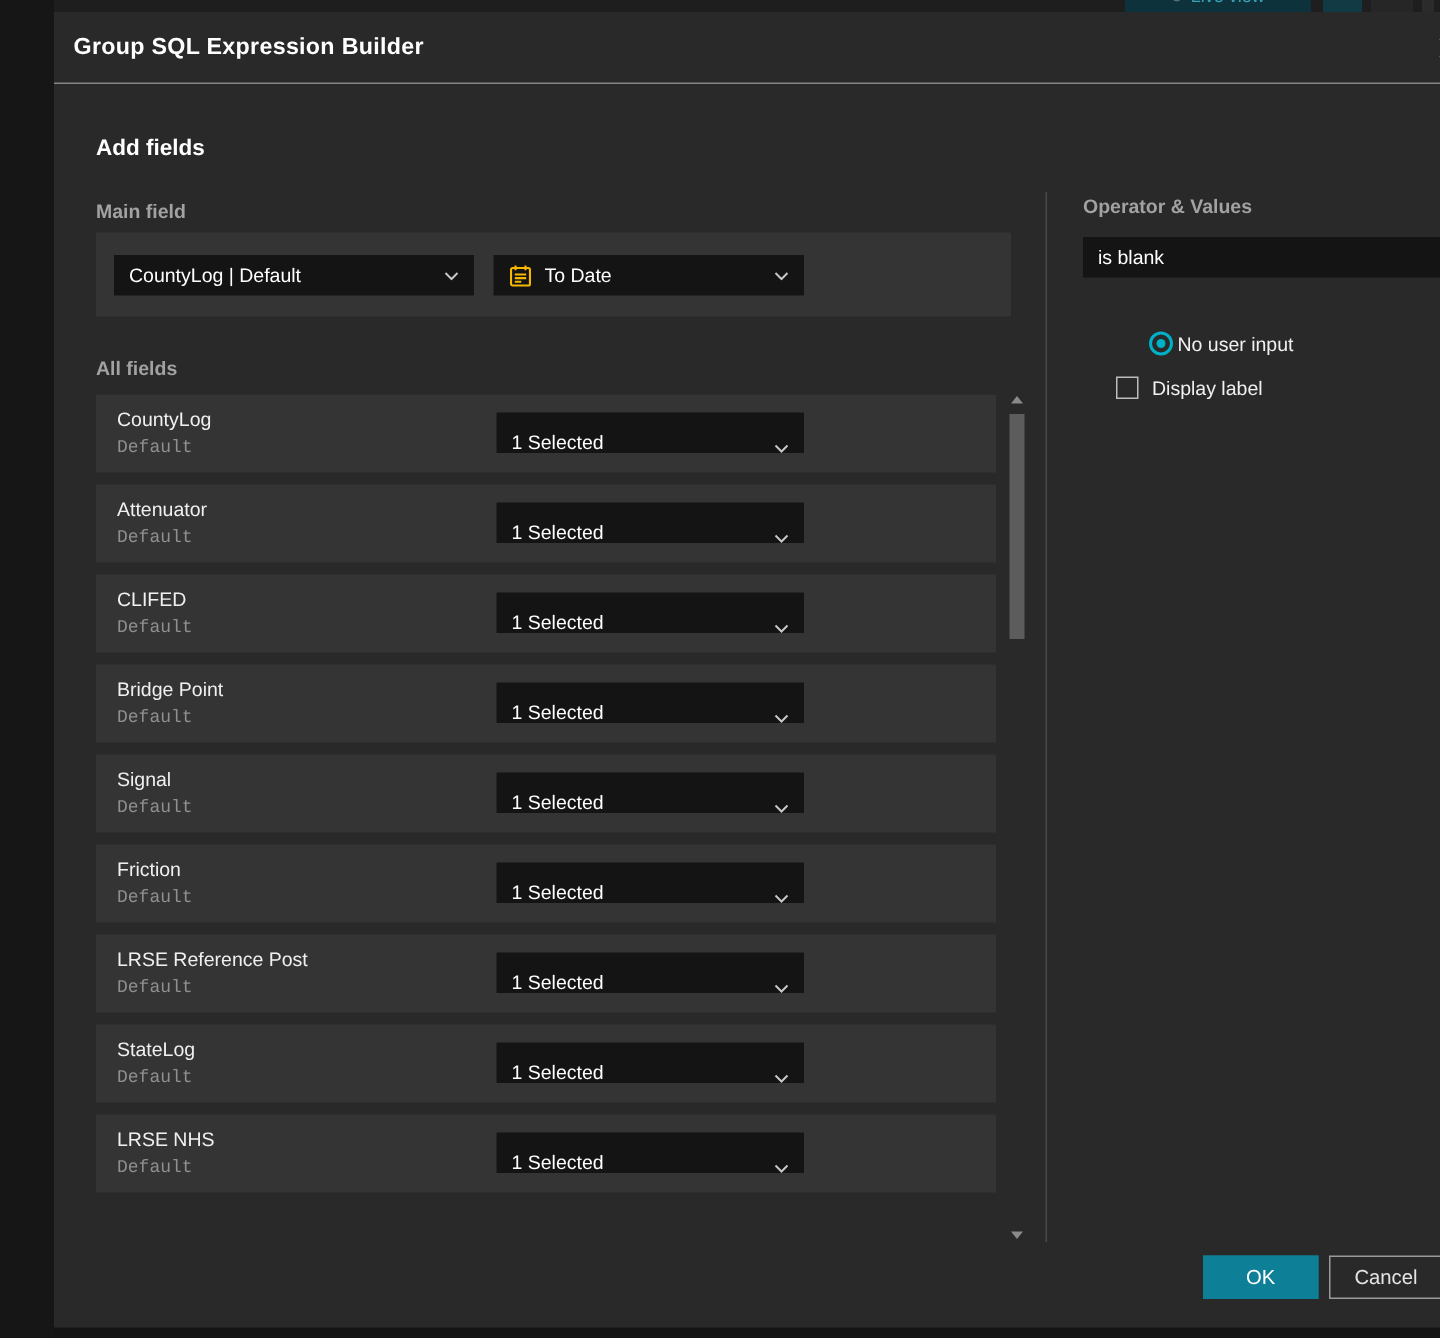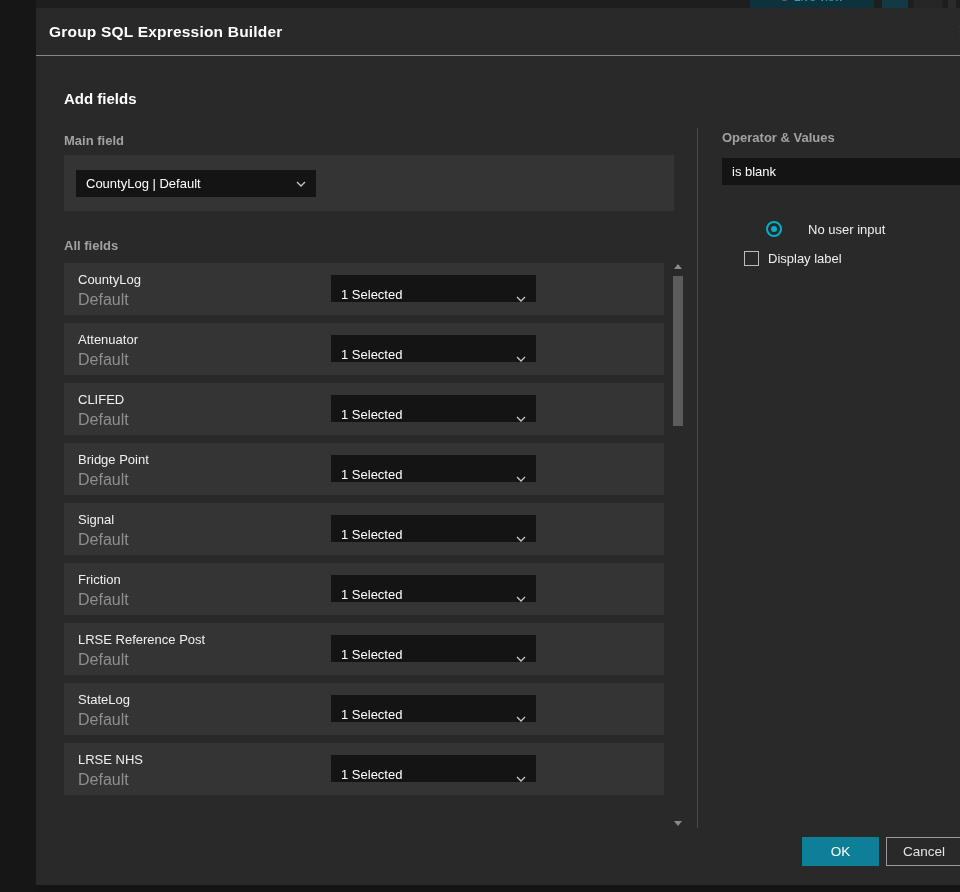--- a/index.html
+++ b/index.html
@@ -45,38 +45,38 @@
   .dropdown{background:var(--dd-bg);height:27px;display:flex;align-items:center;
     color:#ffffff;font-size:13px;padding:0 10px;cursor:pointer;}
   .dropdown .dd-text{flex:1;white-space:nowrap;overflow:hidden;}
   .dd-main-field{position:absolute;left:12px;top:15px;width:240px;}
   .dd-date{position:absolute;left:265px;top:15px;width:207px;gap:8px;}
 
   
   .field-list{position:absolute;left:28px;top:255px;width:600px;height:546px;overflow:hidden;}
   .field-card{position:relative;width:600px;height:52px;background:var(--card-bg);margin-bottom:8px;}
   .field-name{position:absolute;left:14px;top:9px;color:#f0f0f0;font-size:13px;}
-  .field-sublabel{position:absolute;left:14px;top:28px;color:#8f8f8f;font-size:16px;}
+  .field-sublabel{position:absolute;left:14px;top:28px;color:#8f8f8f;font-size:12px;font-family:Liberation Mono, monospace;}
   .dd-selection{position:absolute;left:267px;top:12px;width:205px;align-items:flex-end;}
 
   
   .scrollbar{position:absolute;left:636px;top:254px;width:12px;height:566px;}
   .scroll-arrow{position:absolute;left:2px;width:0;height:0;border-left:4px solid transparent;
     border-right:4px solid transparent;cursor:pointer;}
   .scroll-arrow.up{top:2px;border-bottom:5px solid #8a8a8a;}
   .scroll-arrow.down{bottom:2px;border-top:5px solid #8a8a8a;}
   .scroll-thumb{position:absolute;left:1px;top:14px;width:10px;height:150px;background:#5c5c5c;cursor:pointer;}
 
   
   .v-divider{position:absolute;left:661px;top:120px;width:1px;height:700px;background:#4a4a4a;}
 
   
   .op-heading{position:absolute;left:686px;top:122px;color:#a2a2a2;font-size:13px;font-weight:600;}
   .dd-operator{position:absolute;left:686px;top:150px;width:264px;}
-  .radio-row{position:absolute;left:686px;top:213px;display:flex;align-items:center;gap:26px;cursor:pointer;padding-left:44px;}
+  .radio-row{position:absolute;left:686px;top:213px;display:flex;align-items:center;gap:3px;cursor:pointer;padding-left:44px;}
   .radio{width:16px;height:16px;border-radius:50%;border:2px solid var(--control-teal);position:relative;}
   .radio.selected::after{content:"";position:absolute;left:3px;top:3px;width:6px;height:6px;
     border-radius:50%;background:var(--control-teal);}
   .radio-label{color:#f0f0f0;font-size:13px;}
   .checkbox-row{position:absolute;left:708px;top:243px;display:flex;align-items:flex-end;gap:9px;cursor:pointer;}
   .checkbox{width:15px;height:15px;border:1px solid #bdbdbd;background:transparent;}
   .checkbox-label{color:#f0f0f0;font-size:13px;}
 
   
   .btn{position:absolute;top:829px;height:29px;font-size:13.5px;display:flex;align-items:center;
@@ -122,20 +122,34 @@
     <div class="heading" style="top:82px;">Add fields</div>
     <div class="sec-label" style="top:125px;">Main field</div>
 
     <div class="main-panel">
       <div class="dropdown dd-main-field">
         <span class="dd-text">CountyLog | Default</span>
         <svg width="10" height="6" viewBox="0 0 10 6">
           <path d="M1 1l4 4 4-4" fill="none" stroke="#c8c8c8" stroke-width="1.3"></path>
         </svg>
       </div>
+      <div class="dropdown dd-date">
+        <svg width="16" height="16" viewBox="0 0 16 16" fill="none" stroke="#f5b700" stroke-width="1.4">
+          <rect x="1.7" y="2.7" width="12.6" height="11.6" rx="1"></rect>
+          <line x1="4.7" y1="1" x2="4.7" y2="4.2"></line>
+          <line x1="11.3" y1="1" x2="11.3" y2="4.2"></line>
+          <line x1="4.2" y1="7" x2="11.8" y2="7"></line>
+          <line x1="4.2" y1="9.4" x2="11.8" y2="9.4"></line>
+          <line x1="4.2" y1="11.8" x2="8.5" y2="11.8"></line>
+        </svg>
+        <span class="dd-text">To Date</span>
+        <svg width="10" height="6" viewBox="0 0 10 6">
+          <path d="M1 1l4 4 4-4" fill="none" stroke="#c8c8c8" stroke-width="1.3"></path>
+        </svg>
+      </div>
     </div>
 
     <div class="sec-label" style="top:230px;">All fields</div>
 
     <div class="field-list" id="field-list">
   <div class="field-card">
     <div class="field-name">CountyLog</div>
     <div class="field-sublabel">Default</div>
     <div class="dropdown dd-selection">
       <span class="dd-text">1 Selected</span>

